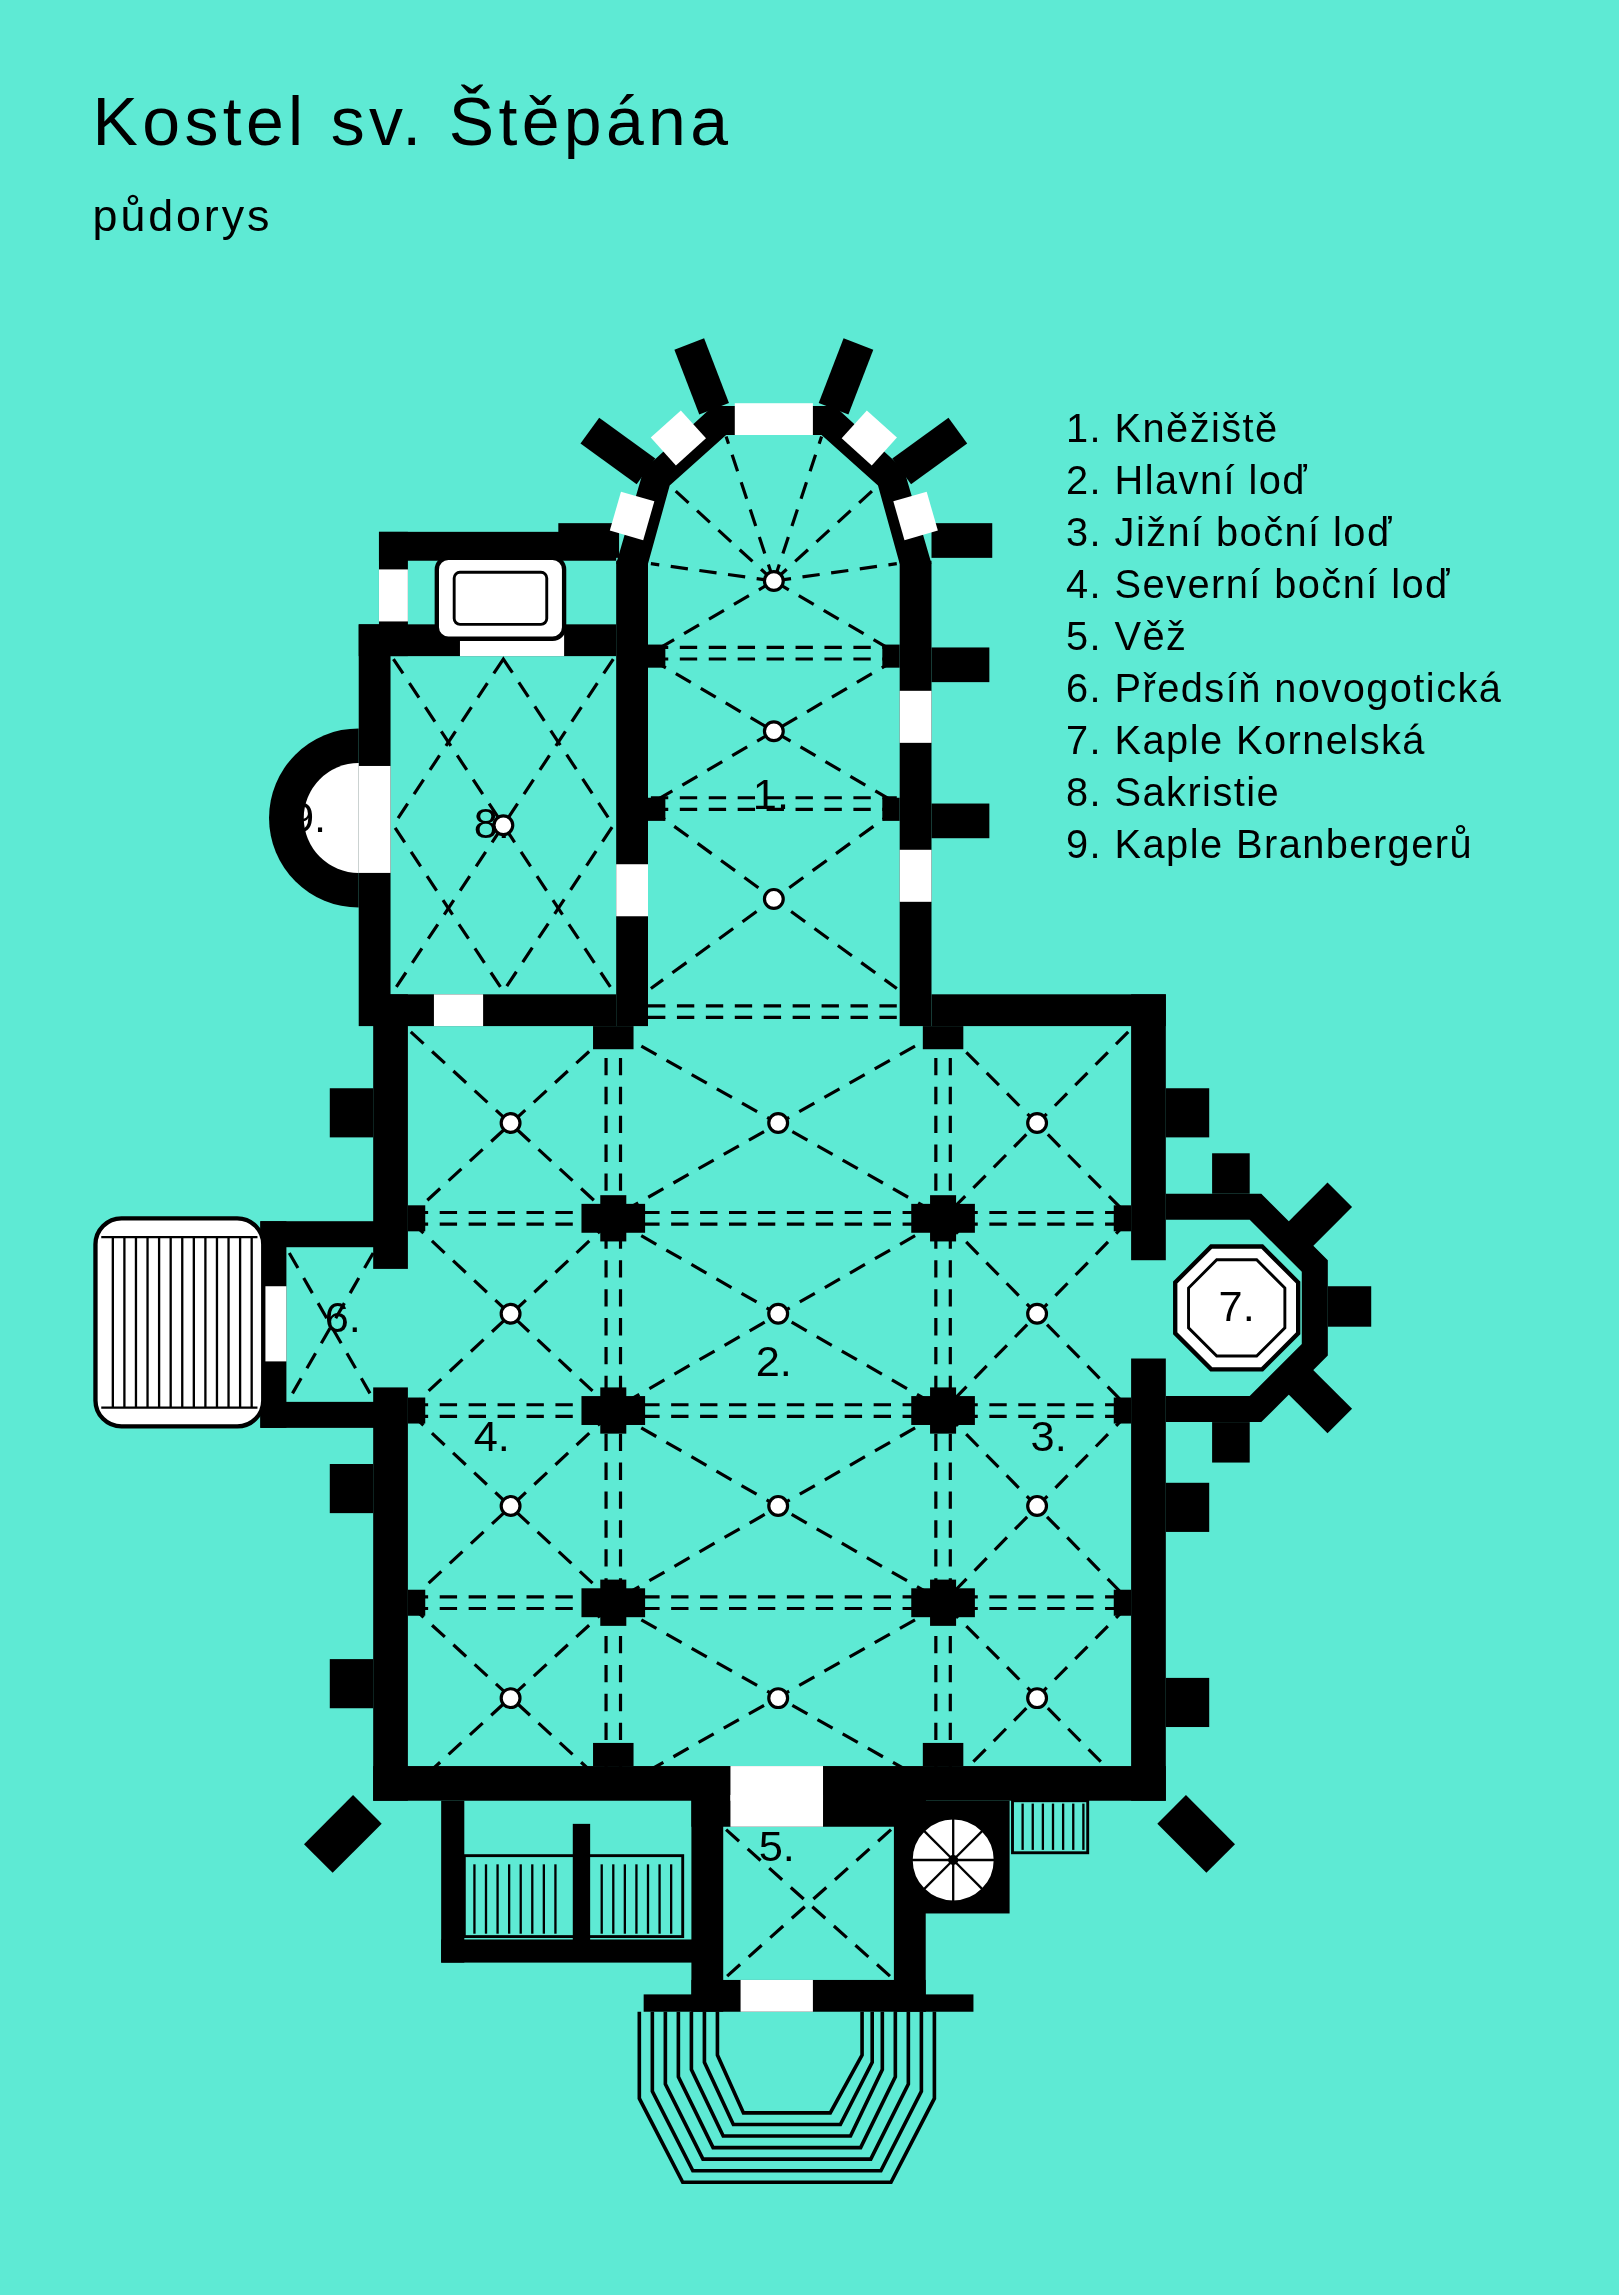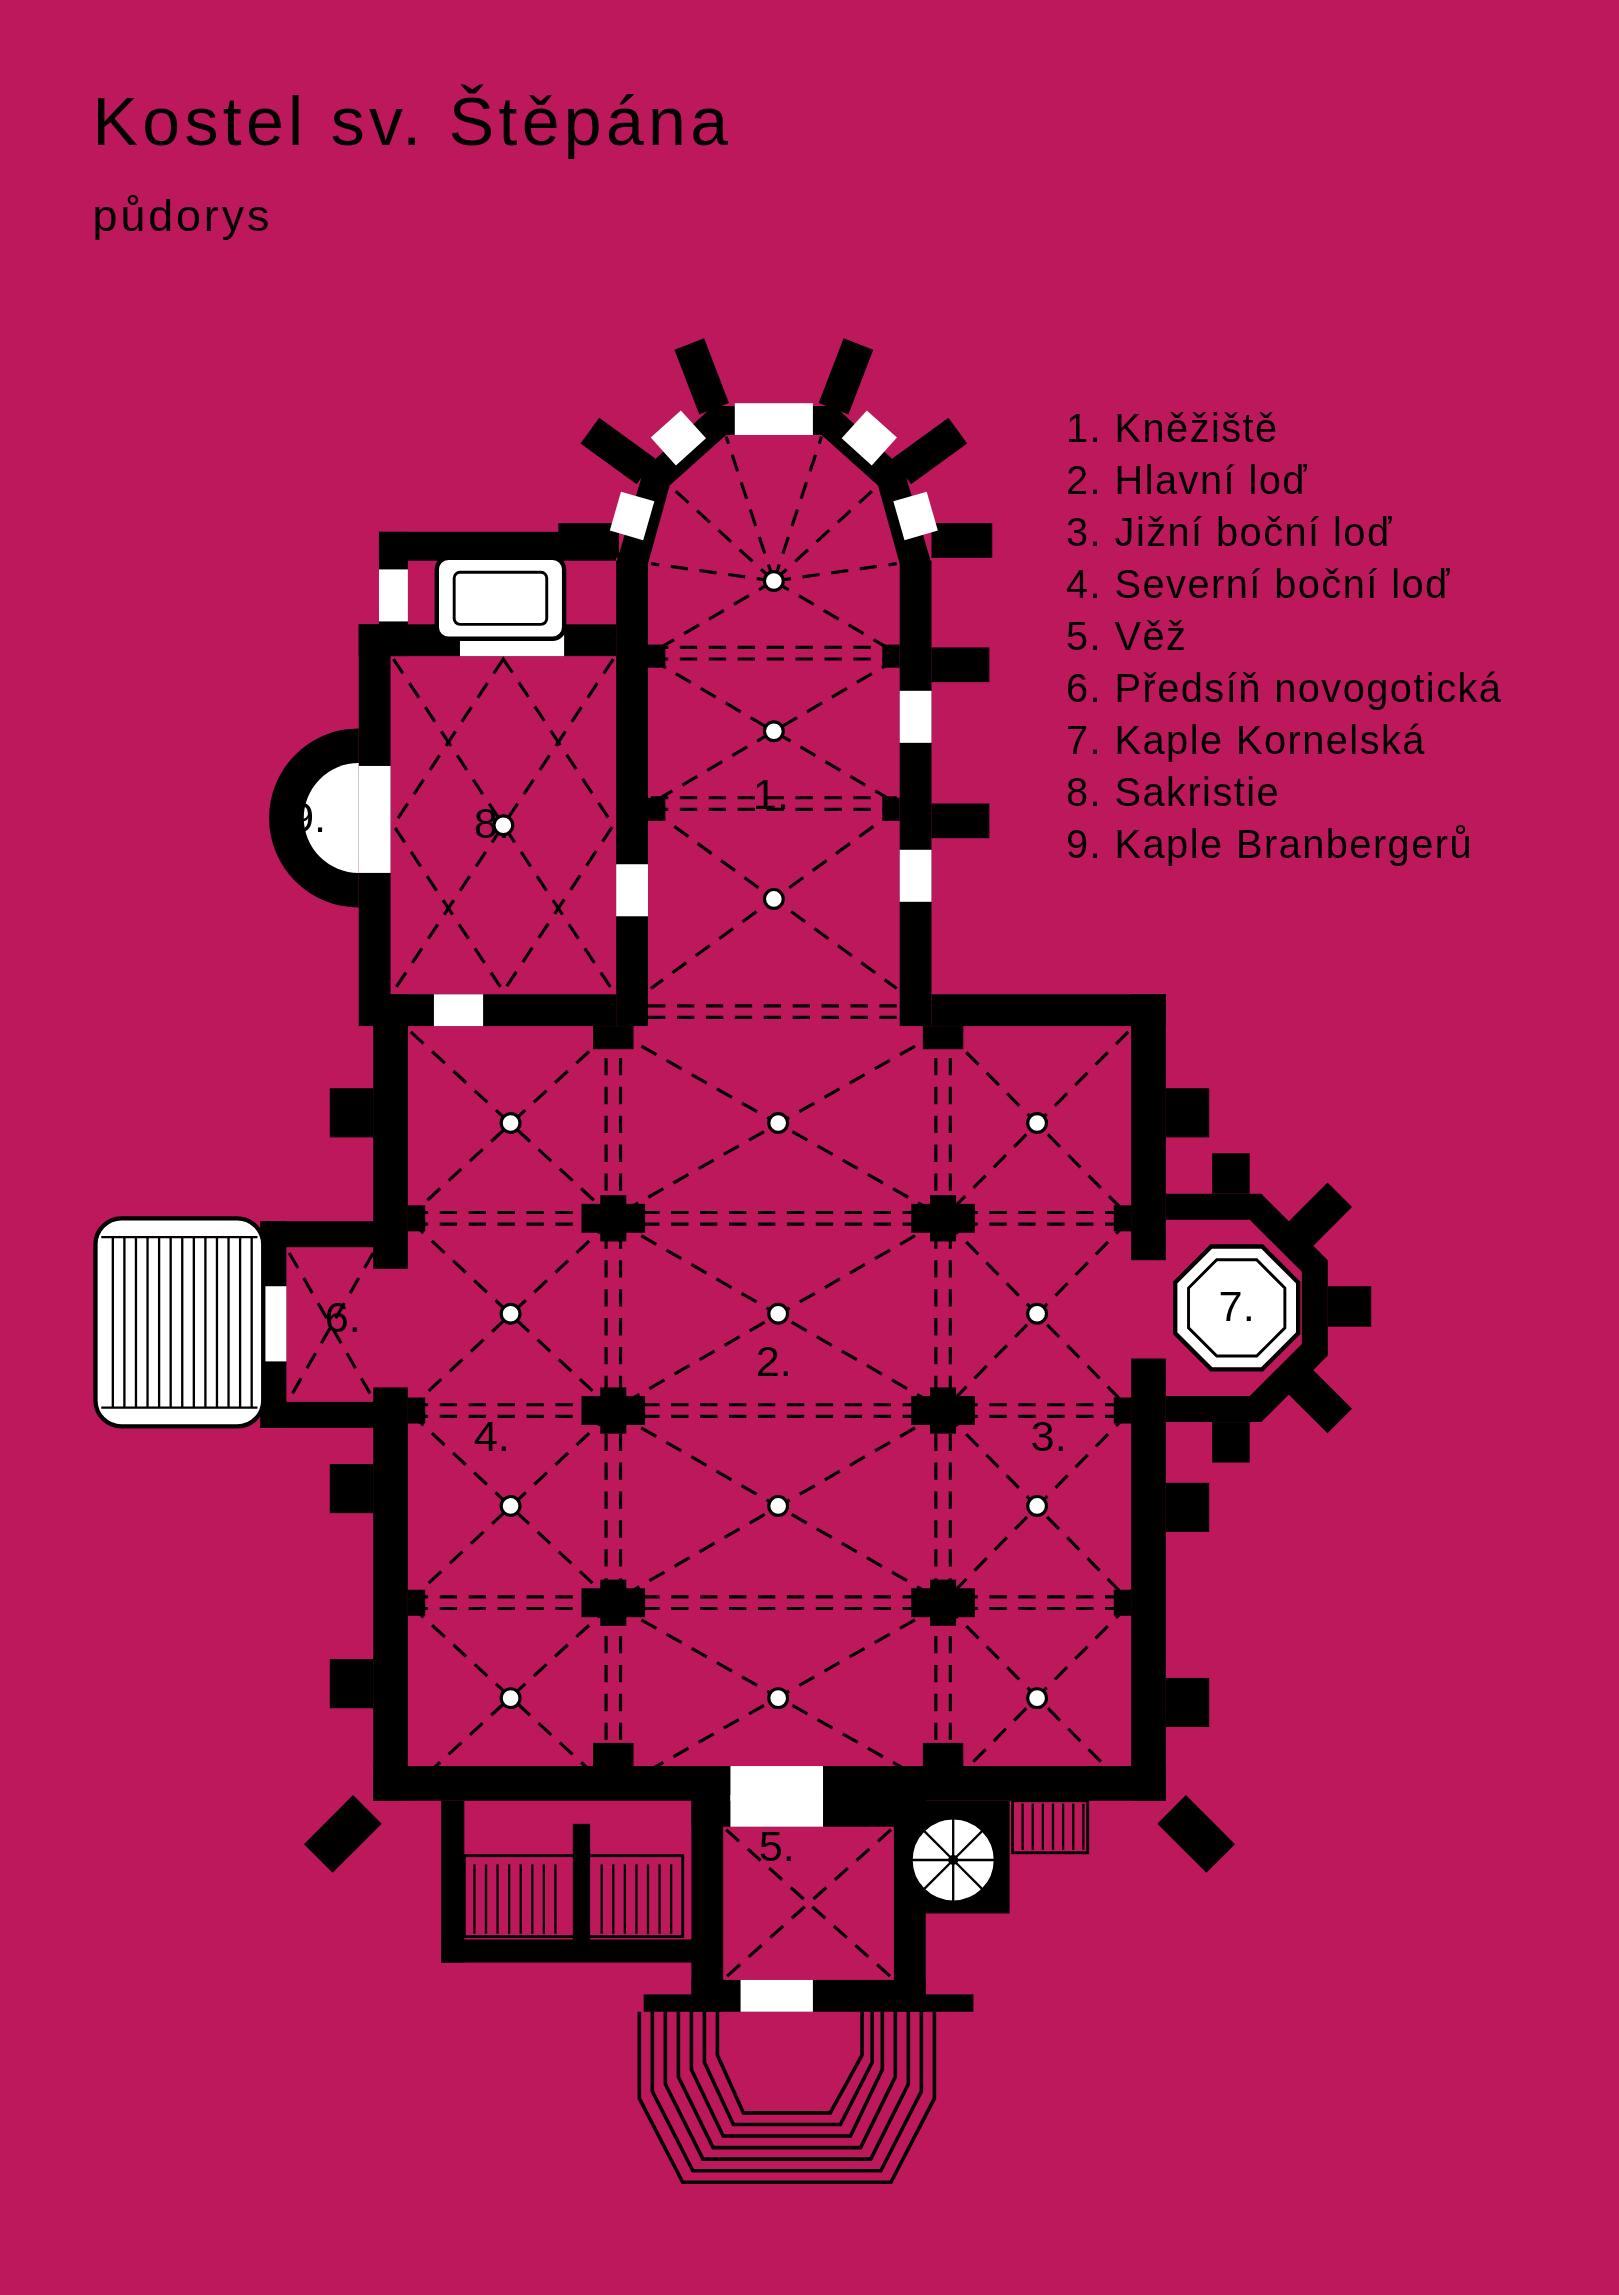--- a/index.html
+++ b/index.html
@@ -1,16 +1,16 @@
 <!DOCTYPE html>
 <html style="font-size:10.5px"><head>
 <meta charset="utf-8">
 <style>
   html,body{margin:0;padding:0;background:#ffffff;}
-  .sheet{position:relative;width:1620px;height:2295px;background:#be185d;overflow:hidden;}
+  .sheet{position:relative;width:1620px;height:2295px;background:#5eead4;overflow:hidden;}
   svg{display:block;width:1620px;height:2295px;}
   .wall{fill:#000000;stroke:none;}
   .gap{fill:#ffffff;stroke:none;}
   .rib{stroke:#000000;stroke-width:2.2;stroke-dasharray:12 8;fill:none;stroke-linecap:butt;}
   .boss{fill:#ffffff;stroke:#000000;stroke-width:2.2;}
   .outline{fill:#ffffff;stroke:#000000;stroke-width:3;}
   .outline2{fill:none;stroke:#000000;stroke-width:2;}
   .tread{stroke:#000000;stroke-width:1.6;fill:none;}
   .steps{fill:none;stroke:#000000;stroke-width:2.5;}
   .t-title{font-family:"Liberation Sans",sans-serif;font-size:47px;letter-spacing:3px;fill:#000;}

